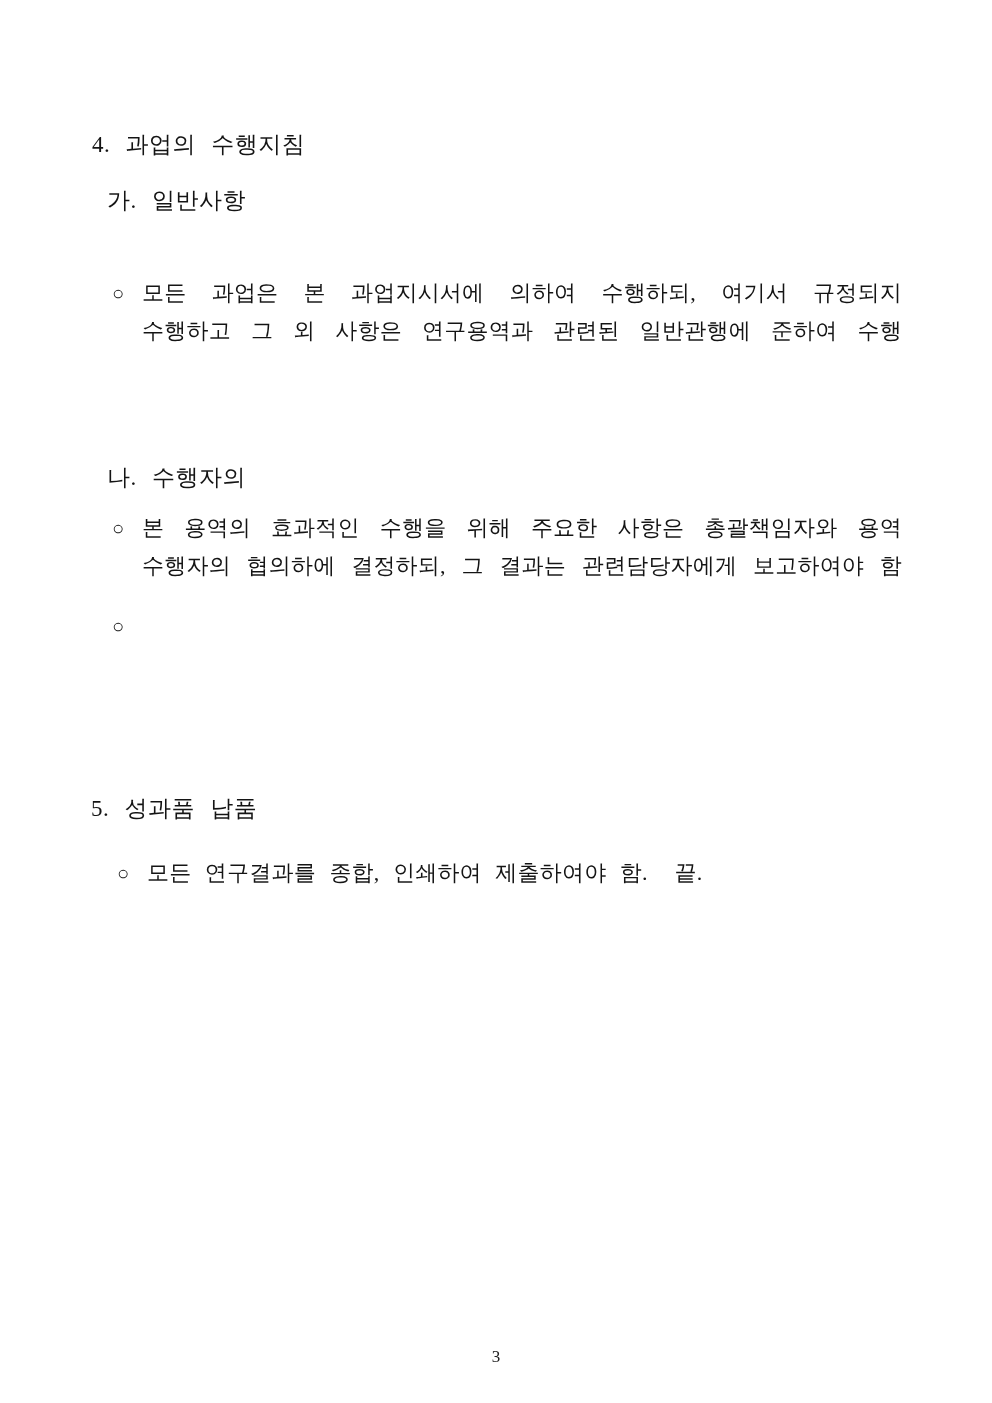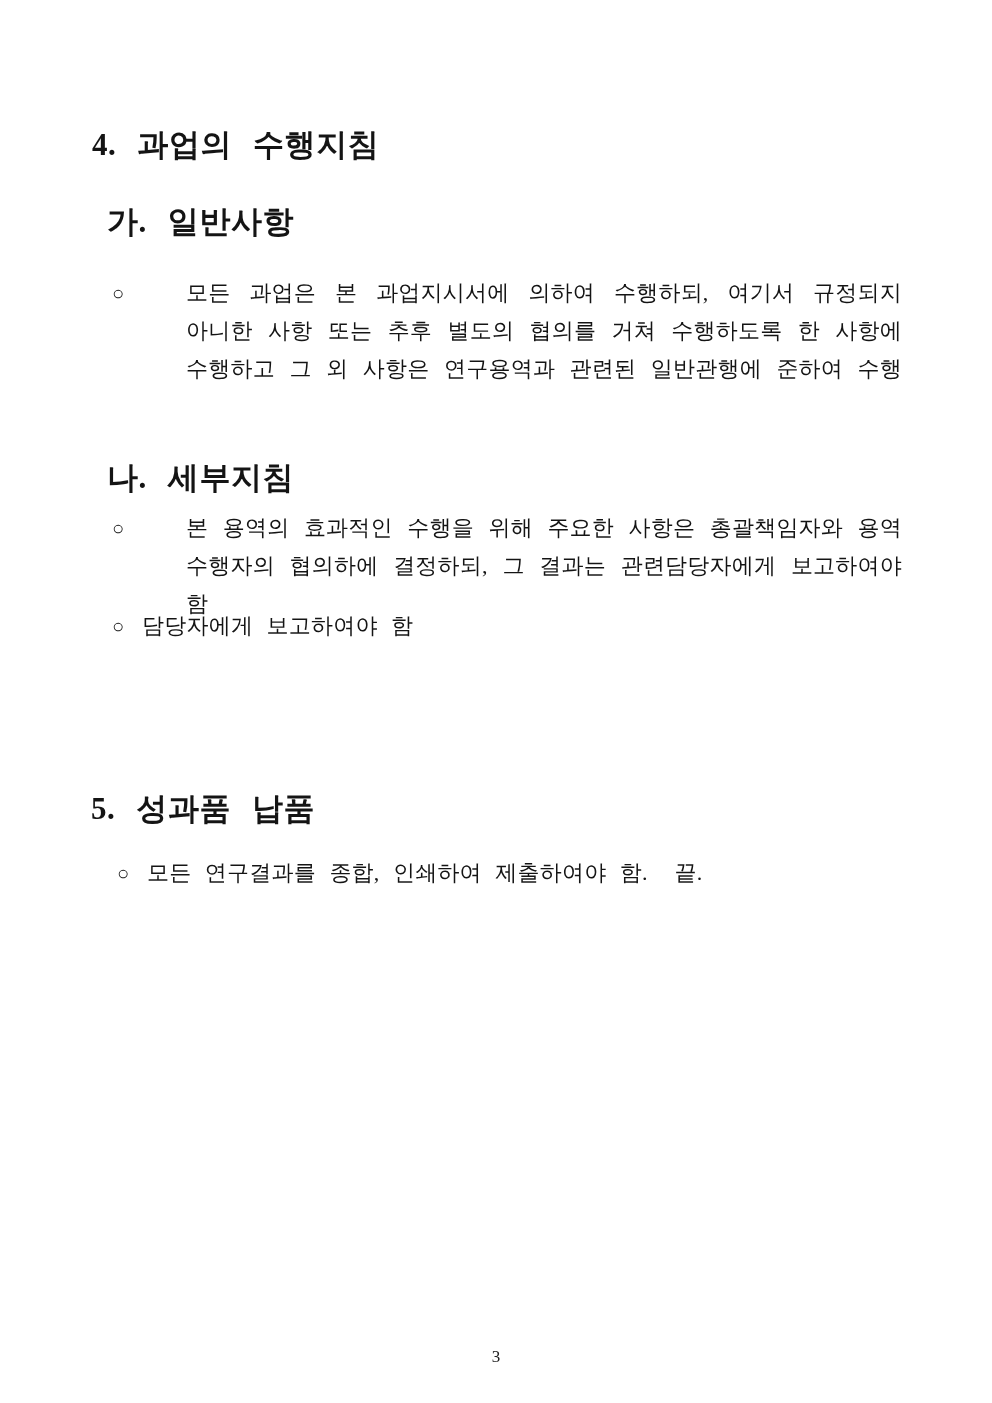--- a/index.html
+++ b/index.html
@@ -7,22 +7,22 @@
     position: relative;
     width: 992px;
     height: 1403px;
     background: #ffffff;
     color: #141414;
     font-family: "Liberation Serif", "DejaVu Serif", serif;
     overflow: hidden;
   }
   .heading {
     position: absolute;
-    font-size: 31px;
-    font-weight: bold;
+    font-size: 23px;
+    font-weight: normal;
     line-height: 28px;
     word-spacing: 0.4em;
     letter-spacing: 0.02em;
     white-space: nowrap;
   }
   .bullet-item {
     position: absolute;
     display: flex;
     align-items: flex-start;
   }
@@ -38,21 +38,20 @@
     line-height: 38px;
     letter-spacing: 0.01em;
     word-spacing: 0.35em;
     text-align: left;
     white-space: nowrap;
   }
   .line.stretch {
     white-space: normal;
     text-align: justify;
     text-align-last: justify;
-    margin-left: 44px;
   }
   .line.pre { white-space: pre-wrap; }
   .w760 { width: 760px; }
   .w754 { width: 754px; }
   .page-number {
     position: absolute;
     left: 0;
     top: 1346px;
     width: 100%;
     text-align: center;
@@ -61,45 +60,43 @@
     color: #222222;
   }
 </style>
 </head>
 <body>
 
 <div class="page">
 
   <div class="heading" style="left:92px; top:131px;">4. 과업의 수행지침</div>
 
-  <div class="heading" style="left:107px; top:208px;">가. 일반사항</div>
+  <div class="heading" style="left:107px; top:187px;">가. 일반사항</div>
 
   <div class="bullet-item" style="left:112px; top:274px;">
     <span class="bullet-marker">○</span>
     <div class="lines w760">
       <div class="line stretch">모든 과업은 본 과업지시서에 의하여 수행하되, 여기서 규정되지</div>
-      <div class="line stretch">아니한 사항 또는 추후 별도의 협의를 거쳐 수행하도록 한 사항에</div>
       <div class="line stretch">수행하고 그 외 사항은 연구용역과 관련된 일반관행에 준하여 수행</div>
     </div>
   </div>
 
-  <div class="heading" style="left:107px; top:464px;">나. 세부지침</div>
+  <div class="heading" style="left:107px; top:464px;">나. 수행자의</div>
 
   <div class="bullet-item" style="left:112px; top:509px;">
     <span class="bullet-marker">○</span>
     <div class="lines w760">
       <div class="line stretch">본 용역의 효과적인 수행을 위해 주요한 사항은 총괄책임자와 용역</div>
       <div class="line stretch">수행자의 협의하에 결정하되, 그 결과는 관련담당자에게 보고하여야 함</div>
     </div>
   </div>
 
   <div class="bullet-item" style="left:112px; top:607px;">
     <span class="bullet-marker">○</span>
     <div class="lines w760">
-      <div class="line">담당자에게 보고하여야 함</div>
     </div>
   </div>
 
   <div class="heading" style="left:91px; top:795px;">5. 성과품 납품</div>
 
   <div class="bullet-item" style="left:117px; top:854px;">
     <span class="bullet-marker">○</span>
     <div class="lines w754">
       <div class="line pre">모든 연구결과를 종합, 인쇄하여 제출하여야 함.  끝.</div>
     </div>

